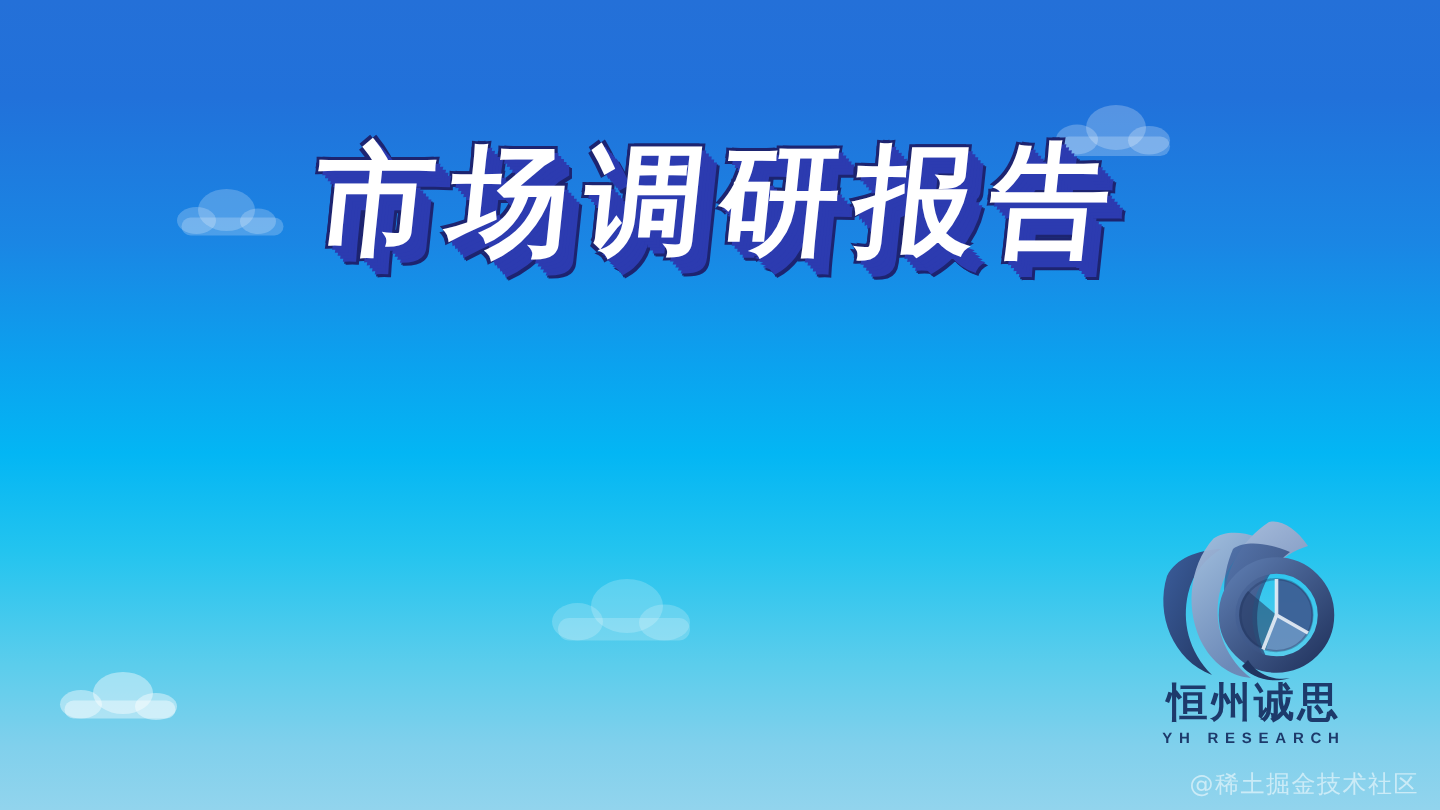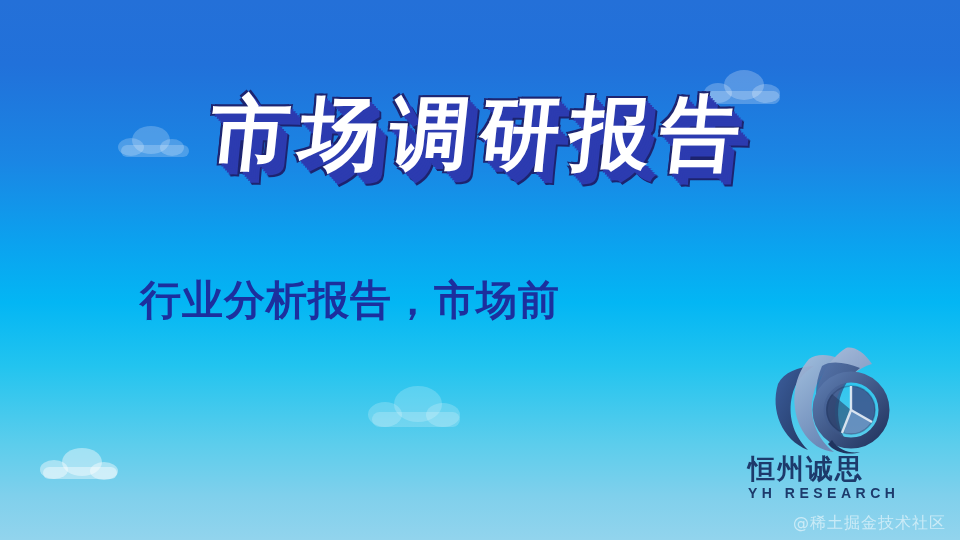--- a/index.html
+++ b/index.html
@@ -114,34 +114,34 @@
   #subtitle .sline.l1 { text-indent: 0; }
   #subtitle .sline.l2 { text-indent: 0; }
   #subtitle .sline.l3 { text-indent: 0; }
 
   
   #logo {
     position: absolute;
     left: 748px;
     top: 344px;
     width: 176px;
-    text-align: left;
+    text-align: center;
   }
   #logo-mark { width: 176px; height: 112px; display: block; }
   #logo-cn {
     margin-top: -2px;
     font-size: 27px;
     font-weight: bold;
     letter-spacing: 2px;
     color: #1d3a6b;
     font-family: "DejaVu Sans", "Liberation Sans", sans-serif;
     line-height: 30px;
   }
   #logo-en {
-    font-size: 14px;
+    font-size: 10px;
     font-weight: bold;
     letter-spacing: 4.5px;
     color: #1d3a6b;
     line-height: 18px;
     font-family: "Liberation Sans", sans-serif;
   }
 
   
   #watermark {
     position: absolute;
@@ -181,21 +181,20 @@
   <div class="cloud" id="cloud-bottom-left">
     <span class="blob b1"></span>
       <span class="blob b2"></span>
       <span class="blob b3"></span>
       <span class="base"></span>
   </div>
 
   <div id="title">市场调研报告</div>
 
   <div id="subtitle">
-    <span class="sline l1">行业分析报告，市场前</span>
   </div>
 
   <div id="logo">
     <svg id="logo-mark" viewBox="0 0 176 112">
       <defs>
         <linearGradient id="leafDark" x1="0" y1="0" x2="1" y2="1">
           <stop offset="0%" stop-color="#3c5e9c"></stop>
           <stop offset="100%" stop-color="#20345f"></stop>
         </linearGradient>
         <linearGradient id="leafLight" x1="0" y1="0" x2="0.4" y2="1">

